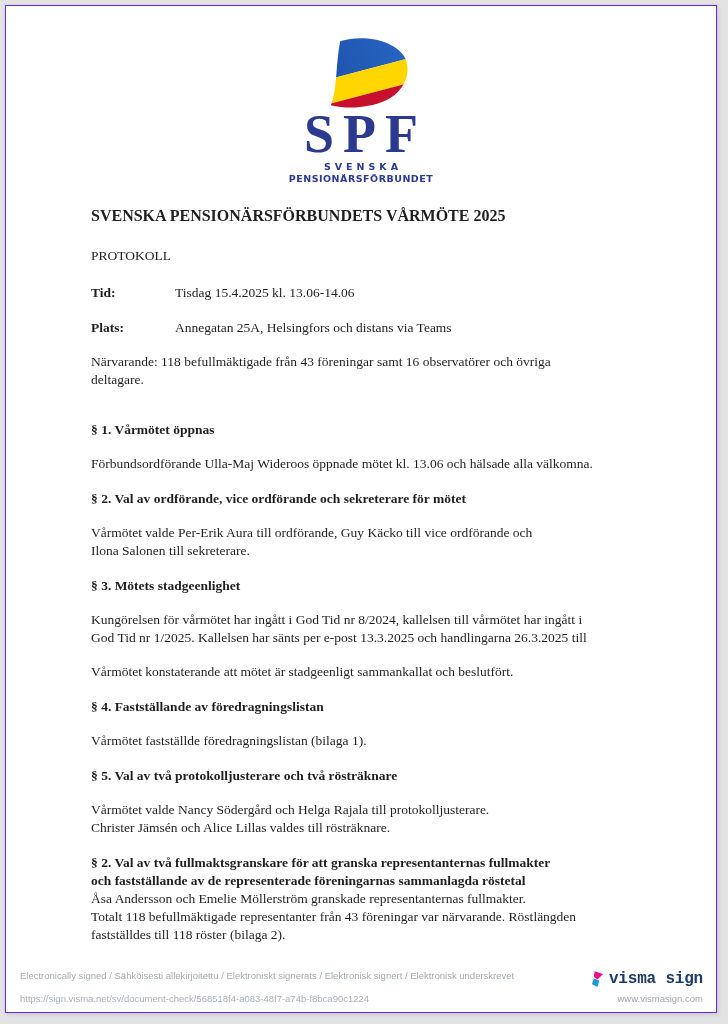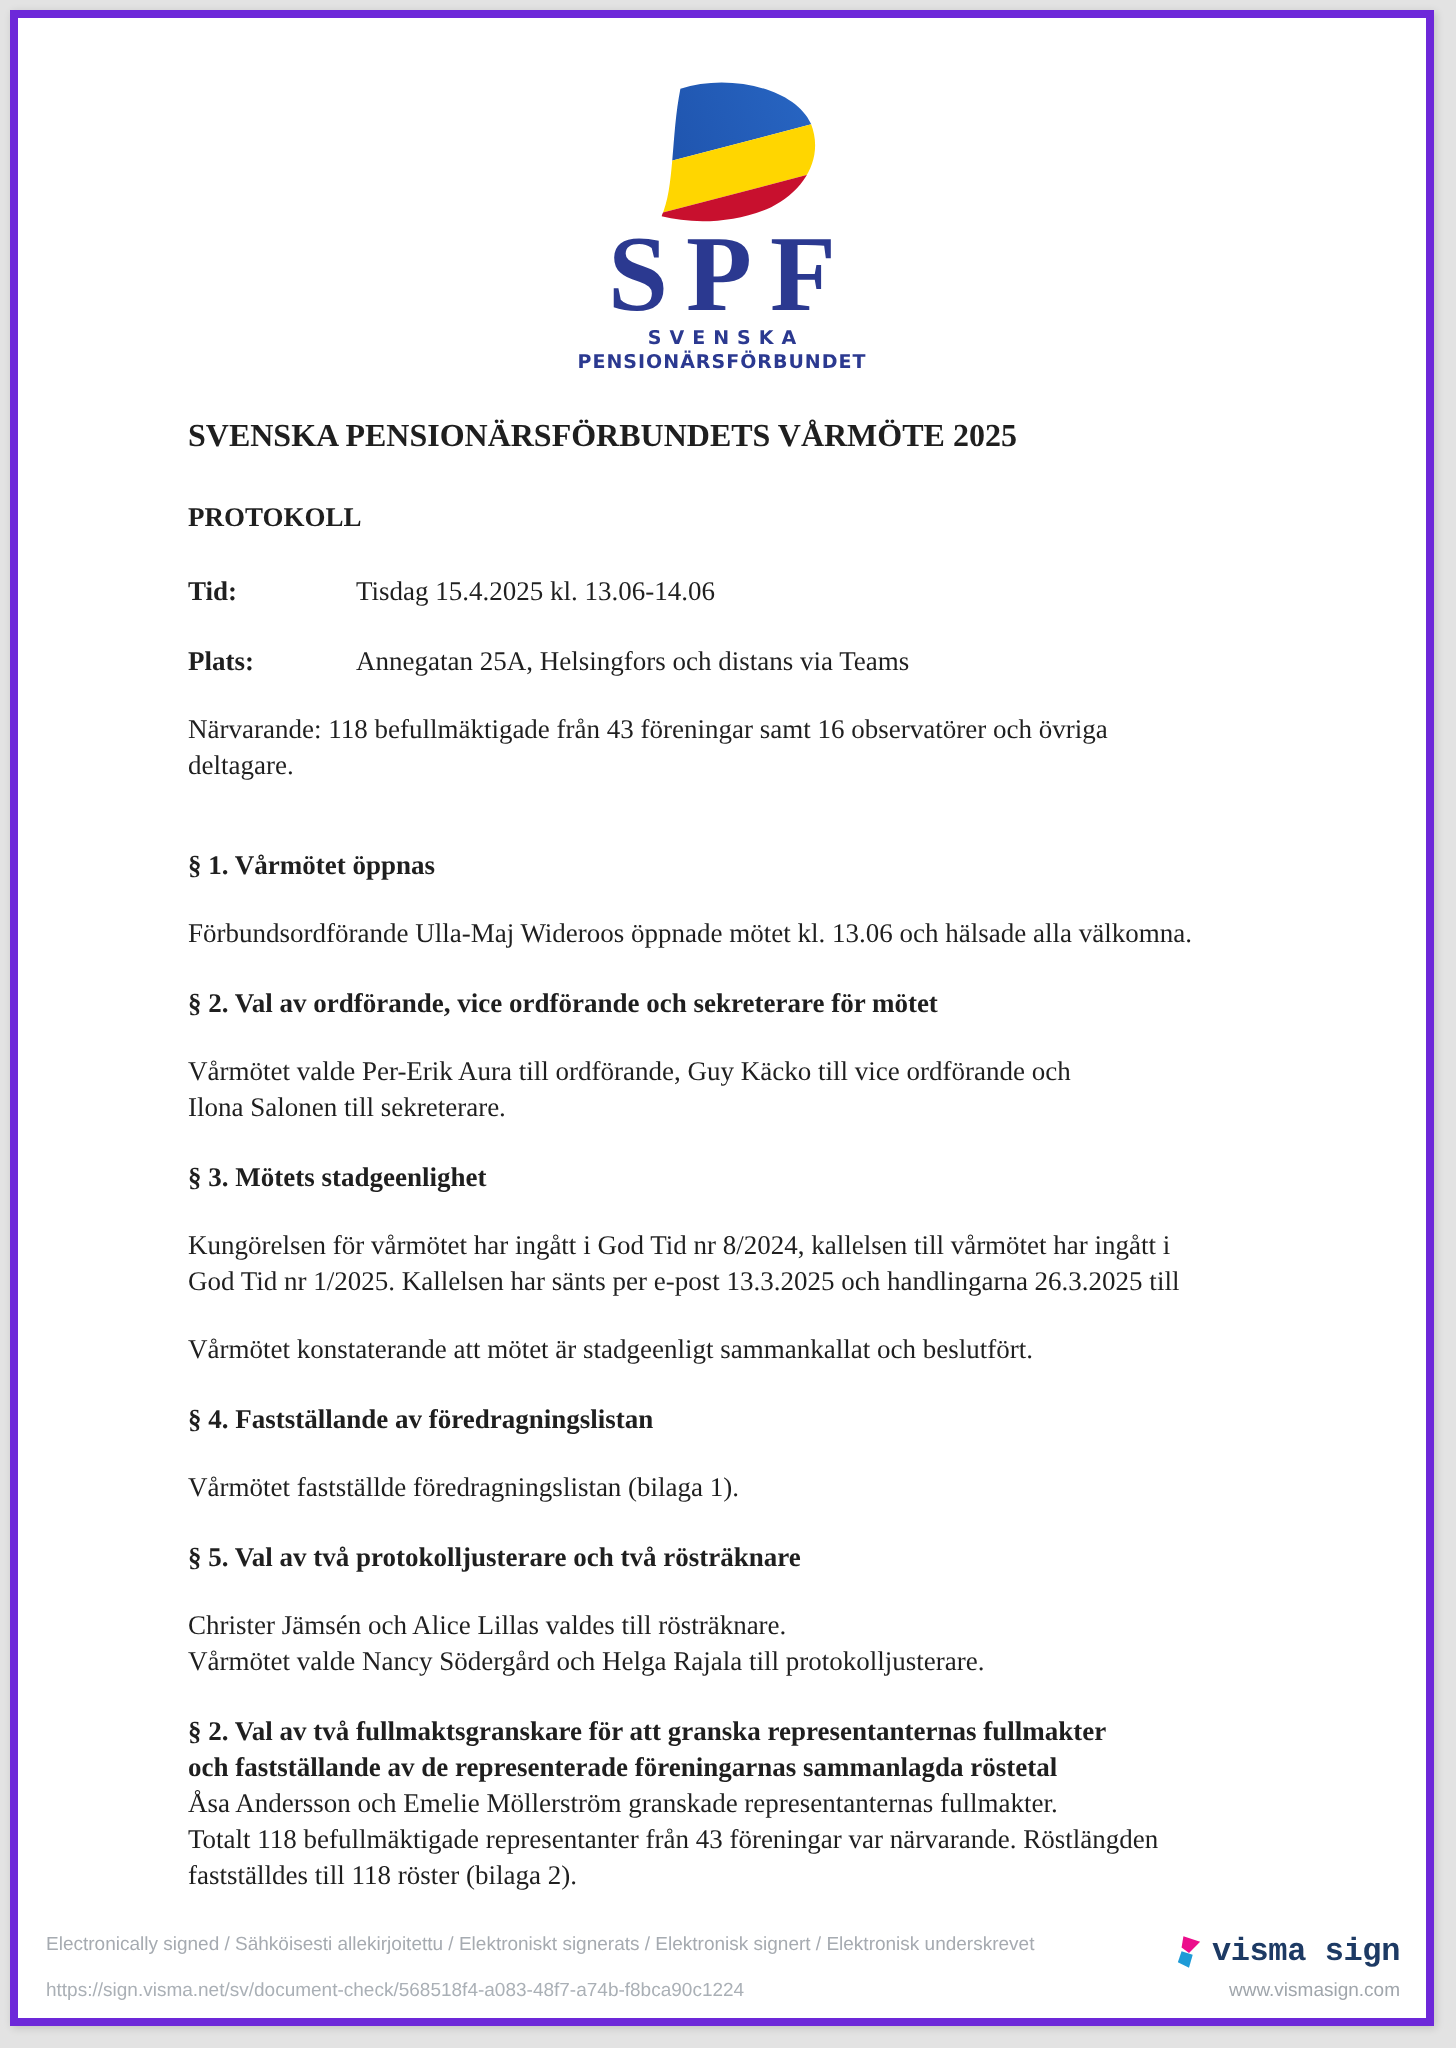--- a/index.html
+++ b/index.html
@@ -5,21 +5,21 @@
   :root{
     --navy:#2b3990; --sail-blue:#1c4fa1; --sail-blue2:#2e72d2; --sail-yellow:#ffd600; --sail-red:#c8102e;
     --visma-pink:#ec0e8c; --visma-blue:#1e9bd7; --visma-navy:#1d3a64;
     --ink:#1f1f1f; --footer-gray:#a6abb1;
   }
   *{margin:0;padding:0;box-sizing:border-box;}
   html,body{width:728px;height:1024px;overflow:hidden;}
   body{background:#e3e3e3;font-family:"Liberation Serif",serif;color:var(--ink);}
   .page{
     position:absolute;left:5px;top:5px;width:712px;height:1008px;
-    background:#ffffff;border:4px solid #6d28d9;box-shadow:1px 1px 4px rgba(0,0,0,.15);
+    background:#ffffff;border:1px solid #6d28d9;box-shadow:1px 1px 4px rgba(0,0,0,.15);
   }
   
   .logo{margin-top:30px;text-align:center;line-height:0;}
   .sail-svg{display:inline-block;}
   .logo-acronym{
     font-family:"Liberation Serif",serif;font-weight:bold;font-size:54px;line-height:44px;
     letter-spacing:9px;padding-left:9px;color:var(--navy);margin-top:0px;
   }
   .logo-org1{
     font-family:"DejaVu Sans","Liberation Sans",sans-serif;font-weight:bold;font-size:9.5px;line-height:11px;
@@ -29,21 +29,21 @@
     font-family:"DejaVu Sans","Liberation Sans",sans-serif;font-weight:bold;font-size:9.5px;line-height:11px;
     letter-spacing:0.5px;color:var(--navy);margin-top:1px;
   }
   
   .content{padding:0 78px 0 85px;}
   .line{white-space:nowrap;}
   .doc-title{
     margin-top:22px;font-size:16px;font-weight:bold;line-height:20px;white-space:nowrap;
     font-family:"Liberation Serif",serif;
   }
-  .doc-type{margin-top:21px;font-size:13.5px;font-weight:bold;line-height:18px;}
+  .doc-type{margin-top:21px;font-size:13.5px;font-weight:normal;line-height:18px;}
   .meta-row{margin-top:17px;font-size:13.5px;line-height:18px;display:flex;}
   .meta-row.first{margin-top:19px;}
   .meta-label{font-weight:bold;width:84px;flex:0 0 84px;}
   .attendance{margin-top:16px;font-size:13.5px;line-height:18px;}
   #sections{margin-top:32px;}
   .sec{margin-top:12px;}
   .sec-heading{font-weight:bold;font-size:13.5px;line-height:18px;margin-bottom:16px;}
   .sec.tight .sec-heading{margin-bottom:0;}
   .para{font-size:13.5px;line-height:18px;margin-bottom:16px;}
   .sec{margin-bottom:17px;}
@@ -147,22 +147,22 @@
           </div>
     <div class="para">
             <div class="line">Vårmötet fastställde föredragningslistan (bilaga 1).</div>
           </div>
         </section>
         <section class="sec">
       <div class="sec-heading">
             <div class="line">§ 5. Val av två protokolljusterare och två rösträknare</div>
           </div>
     <div class="para">
+            <div class="line">Vårmötet valde Nancy Södergård och Helga Rajala till protokolljusterare.</div>
             <div class="line">Christer Jämsén och Alice Lillas valdes till rösträknare.</div>
-            <div class="line">Vårmötet valde Nancy Södergård och Helga Rajala till protokolljusterare.</div>
           </div>
         </section>
         <section class="sec tight">
       <div class="sec-heading">
             <div class="line">§ 2. Val av två fullmaktsgranskare för att granska representanternas fullmakter</div>
             <div class="line">och fastställande av de representerade föreningarnas sammanlagda röstetal</div>
           </div>
     <div class="para">
             <div class="line">Åsa Andersson och Emelie Möllerström granskade representanternas fullmakter.</div>
             <div class="line">Totalt 118 befullmäktigade representanter från 43 föreningar var närvarande. Röstlängden</div>

